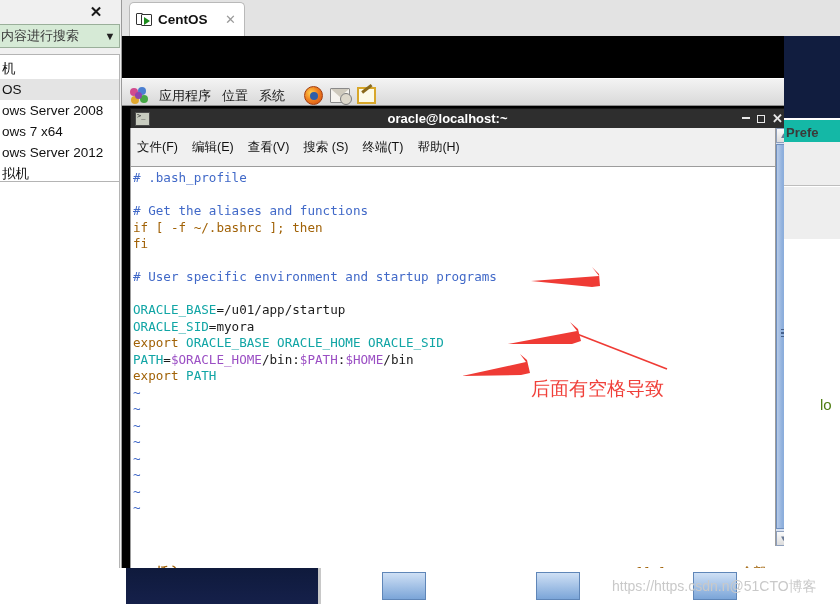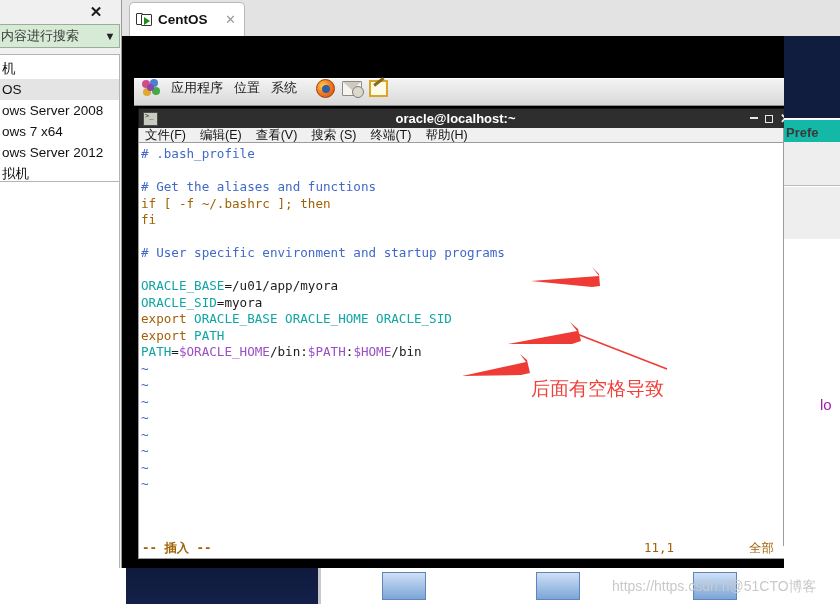--- a/index.html
+++ b/index.html
@@ -88,28 +88,28 @@
     background:#ffffff; overflow:hidden;
   }
   .re-dark { position:absolute; left:0; top:0; width:56px; height:82px; background:#111d3f; }
   .re-prefs {
     position:absolute; left:0; top:84px; width:56px; height:22px;
     background:#14b8a6; font-size:13px; font-weight:bold; color:#3a3a3a;
     overflow:hidden; white-space:nowrap; padding-left:2px; line-height:26px;
   }
   .re-panel { position:absolute; left:0; top:106px; width:56px; height:44px; background:#eeeeee; border-bottom:1px solid #bdbdbd;}
   .re-panel2 { position:absolute; left:0; top:151px; width:56px; height:52px; background:#eeeeee; }
-  .re-lo { position:absolute; left:36px; top:360px; font-size:15px; color:#a21caf; }
+  .re-lo { position:absolute; left:36px; top:360px; font-size:15px; color:#4d7c0f; }
 
   
   .gpanel {
-    position:absolute; left:12px; top:42px; width:662px; height:28px;
+    position:absolute; left:0; top:42px; width:662px; height:28px;
     background:linear-gradient(#f3f3f3,#d9d9d9);
     border-top:1px solid #fff; border-bottom:1px solid #8d8d8d;
-    display:flex; align-items:flex-start; padding-left:8px; gap:11px;
+    display:flex; align-items:flex-end; padding-left:8px; gap:11px;
   }
   .gfoot {
     width:18px;height:18px;position:relative;flex:none;
   }
   .gfoot i { position:absolute; width:8px;height:8px;border-radius:50%; }
   .gfoot i:nth-child(1){left:0;top:1px;background:#d14b8f;}
   .gfoot i:nth-child(2){left:8px;top:0px;background:#4b7fd1;}
   .gfoot i:nth-child(3){left:10px;top:8px;background:#46a846;}
   .gfoot i:nth-child(4){left:1px;top:9px;background:#e0a82e;}
   .gfoot i:nth-child(5){left:5px;top:5px;background:#8e44ad;width:7px;height:7px;}
@@ -140,21 +140,21 @@
   .icon-edit {
     width:19px;height:17px;background:#fdfbe8;border:2px solid #d8a72a;position:relative;
   }
   .icon-edit::after{
     content:""; position:absolute; left:3px; top:2px; width:12px;height:2.5px;
     background:#8a6a1c; transform:rotate(-38deg); transform-origin:left center;
   }
 
   
   .term {
-    position:absolute; left:8px; top:72px; width:662px; height:460px;margin-left:8px;
+    position:absolute; left:8px; top:72px; width:662px; height:460px;
   }
   .term-title {
     height:20px; background:#2e2e2e;
     display:flex; align-items:center; padding:0 4px;
     border:1px solid #141414; border-bottom:none;
   }
   .term-icon {
     width:15px;height:14px; background:#c8ccc0; border:1px solid #4a4a4a;
     position:relative; flex:none; margin-right:3px;
   }
@@ -164,21 +164,21 @@
   }
   .term-title .ttl {
     flex:1; text-align:center; color:#ffffff; font-size:13px; font-weight:bold;
   }
   .term-btns { display:flex; align-items:center; gap:7px; padding-right:4px; color:#e8e8e8; font-size:11px;}
   .tb-min { display:inline-block; width:8px; border-bottom:2px solid #e8e8e8; margin-bottom:2px;}
   .tb-max { display:inline-block; width:8px; height:8px; border:1.6px solid #e8e8e8;}
   .tb-close { font-size:13px; font-weight:bold; line-height:10px;}
 
   .term-menu {
-    height:15px; background:#f0f0f0; border:1px solid #9c9c9c; border-top:none;
+    height:39px; background:#f0f0f0; border:1px solid #9c9c9c; border-top:none;
     display:flex; align-items:center; padding-left:6px; gap:14px;
   }
   .term-menu span { font-size:12.5px; color:#111; white-space:nowrap; }
 
   .term-body {
     position:relative;
     height:396px; background:#ffffff;
     border-left:1px solid #9c9c9c; border-right:1px solid #9c9c9c;
     overflow:hidden;
     font-family:"DejaVu Sans Mono", monospace;
@@ -334,25 +334,25 @@
 
       <div class="term-body" id="term-body">
           <div class="term-line"><span class="c-comment"># .bash_profile</span></div>
           <div class="term-line">&nbsp;</div>
           <div class="term-line"><span class="c-comment"># Get the aliases and functions</span></div>
           <div class="term-line"><span class="c-key">if [ -f ~/.bashrc ]; then</span></div>
           <div class="term-line"><span class="c-key">fi</span></div>
           <div class="term-line">&nbsp;</div>
           <div class="term-line"><span class="c-comment"># User specific environment and startup programs</span></div>
           <div class="term-line">&nbsp;</div>
-          <div class="term-line"><span class="c-var">ORACLE_BASE</span><span class="c-plain">=/u01/app/myora</span></div>
+          <div class="term-line"><span class="c-var">ORACLE_BASE</span><span class="c-plain">=/u01/app/startup</span></div>
           <div class="term-line"><span class="c-var">ORACLE_SID</span><span class="c-plain">=myora</span></div>
           <div class="term-line"><span class="c-key">export </span><span class="c-var">ORACLE_BASE ORACLE_HOME ORACLE_SID</span></div>
+          <div class="term-line"><span class="c-var">PATH</span><span class="c-plain">=</span><span class="c-dollar">$ORACLE_HOME</span><span class="c-plain">/bin:</span><span class="c-dollar">$PATH</span><span class="c-plain">:</span><span class="c-dollar">$HOME</span><span class="c-plain">/bin</span></div>
           <div class="term-line"><span class="c-key">export </span><span class="c-var">PATH</span></div>
-          <div class="term-line"><span class="c-var">PATH</span><span class="c-plain">=</span><span class="c-dollar">$ORACLE_HOME</span><span class="c-plain">/bin:</span><span class="c-dollar">$PATH</span><span class="c-plain">:</span><span class="c-dollar">$HOME</span><span class="c-plain">/bin</span></div>
           <div class="term-line"><span class="c-tilde">~</span></div>
           <div class="term-line"><span class="c-tilde">~</span></div>
           <div class="term-line"><span class="c-tilde">~</span></div>
           <div class="term-line"><span class="c-tilde">~</span></div>
           <div class="term-line"><span class="c-tilde">~</span></div>
           <div class="term-line"><span class="c-tilde">~</span></div>
           <div class="term-line"><span class="c-tilde">~</span></div>
           <div class="term-line"><span class="c-tilde">~</span></div>
         </div>
 

